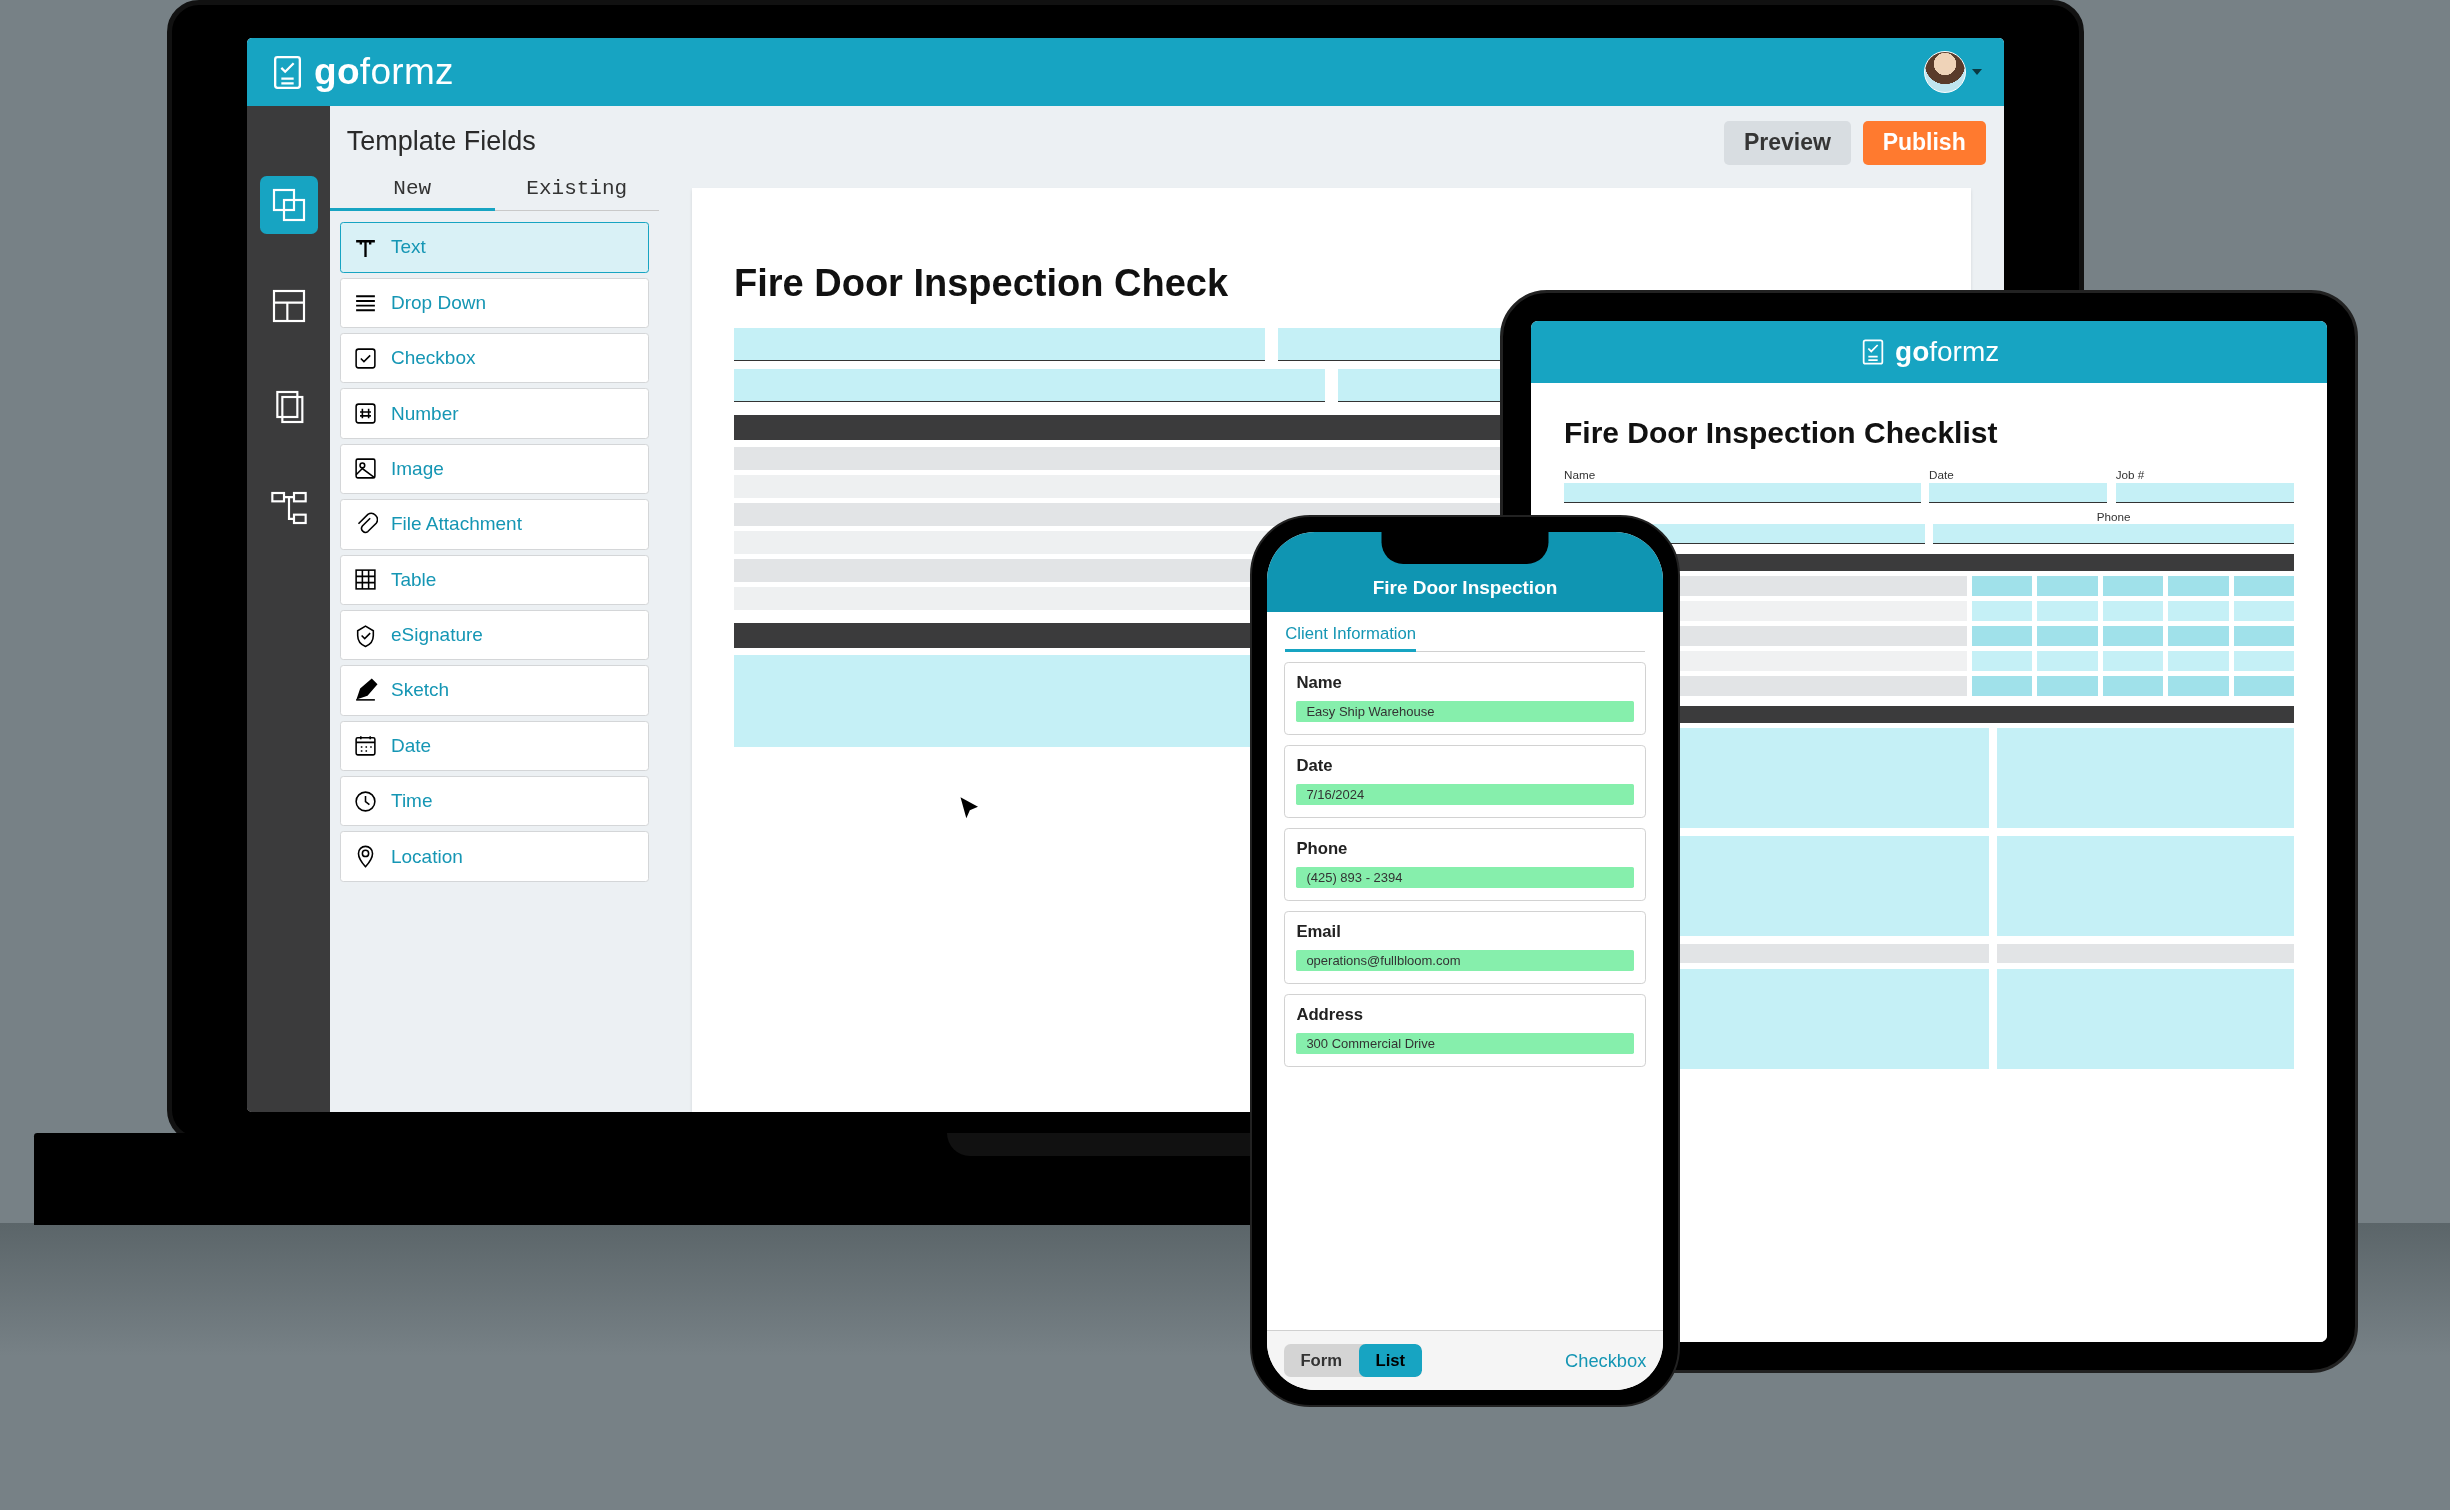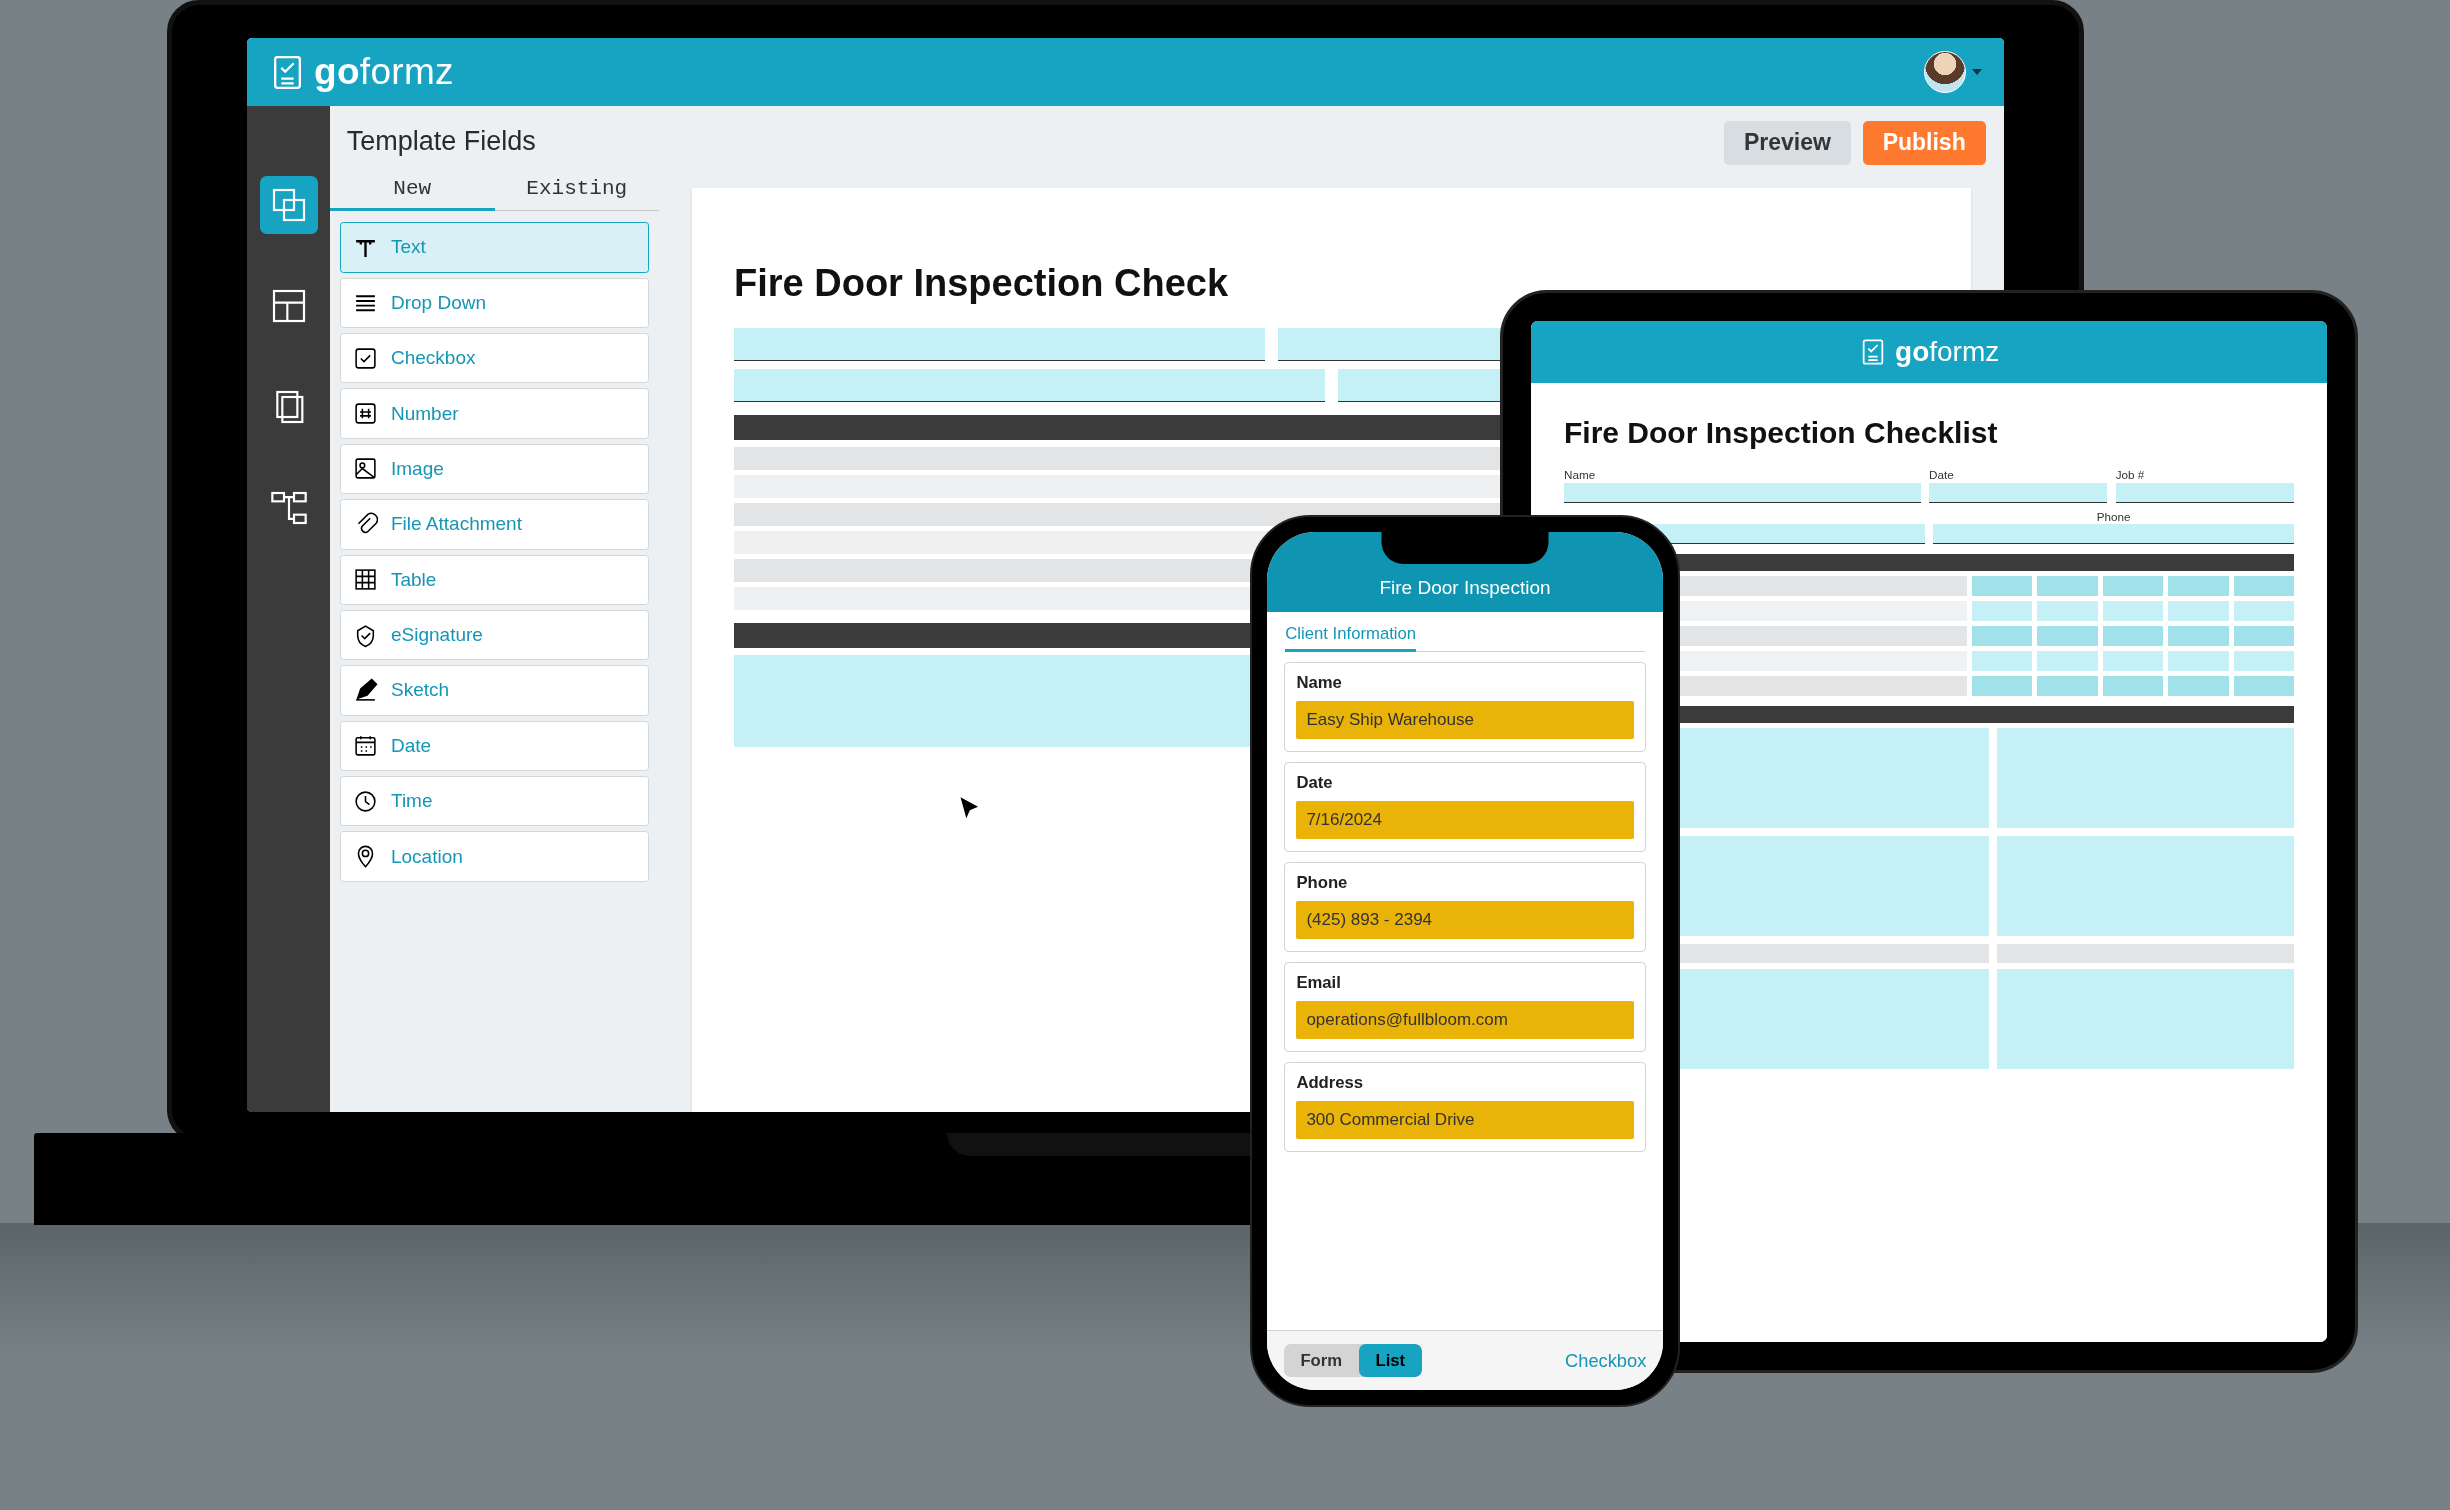--- a/index.html
+++ b/index.html
@@ -78,28 +78,28 @@
 .t-box.cyan { background: #a0e1ea; }
 .t-box.cyanl { background: #c5f0f6; }
 .t-big-row { display: flex; gap: 8.3px; margin-bottom: 8.3px; }
 .t-big { flex: 1; height: 100px; background: #c5f0f6; }
 
 
 .phone { position: absolute; left: 1250px; top: 515px; width: 430px; height: 892px; background: #000; border-radius: 60px; padding: 15px; border: 2.5px solid #222; }
 .phone-screen { width: 100%; height: 100%; background: #fff; border-radius: 48px; overflow: hidden; display: flex; flex-direction: column; position: relative; }
 .phone-notch { position: absolute; left: 50%; transform: translateX(-50%); top: 0; width: 167px; height: 32px; background: #000; border-radius: 0 0 21.7px 21.7px; z-index: 5; }
 .p-topbar { height: 80px; background: #0f95b2; display: flex; align-items: flex-end; justify-content: center; padding-bottom: 13.3px; }
-.p-topbar span { color: #fff; font-size: 19px; font-weight: 400; }
+.p-topbar span { color: #fff; font-size: 19px; font-weight: 700; }
 .p-section { padding: 11.7px 18.3px 0; }
 .p-section-title { color: #1596b4; font-size: 16.7px; font-weight: 500; display: inline-block; padding-bottom: 5px; border-bottom: 3.3px solid #17a4c2; }
 .p-section-line { height: 0.8px; background: #d0d0d0; margin-top: -0.8px; }
 .p-fields { flex: 1; padding: 10px 16.7px 0; overflow: hidden; display: flex; flex-direction: column; gap: 10px; }
 .p-field { border: 1.3px solid #d2d2d2; border-radius: 4.2px; padding: 10px 11.7px 11.7px; }
 .p-field-label { font-size: 16.7px; font-weight: 600; color: #222; margin-bottom: 8.3px; }
-.p-field-value { background: #eab308; padding: 9px 10px; font-size: 17px; color: #333; border-radius: 1.7px; }
+.p-field-value { background: #86efac; padding: 3px 10px; font-size: 13px; color: #333; border-radius: 1.7px; }
 .p-bottom { height: 60px; background: #f5f5f5; border-top: 0.8px solid #d0d0d0; display: flex; align-items: center; padding: 0 16.7px; gap: 6.7px; }
 .p-toggle { display: flex; background: #d4d4d4; border-radius: 6.7px; overflow: hidden; }
 .p-toggle-btn { padding: 6.7px 16.7px; font-size: 16.7px; font-weight: 600; color: #333; cursor: pointer; }
 .p-toggle-btn.active { background: #17a4c2; color: #000000; border-radius: 6.7px; }
 .p-complete { margin-left: auto; color: #1596b4; font-size: 18.3px; font-weight: 500; background: none; border: none; cursor: pointer; }
 
 
 .shelf { position: absolute; left: 0; right: 0; top: 1223px; height: 333px; background: linear-gradient(#5b6569, #778186 40%); }
 </style>
 </head>

